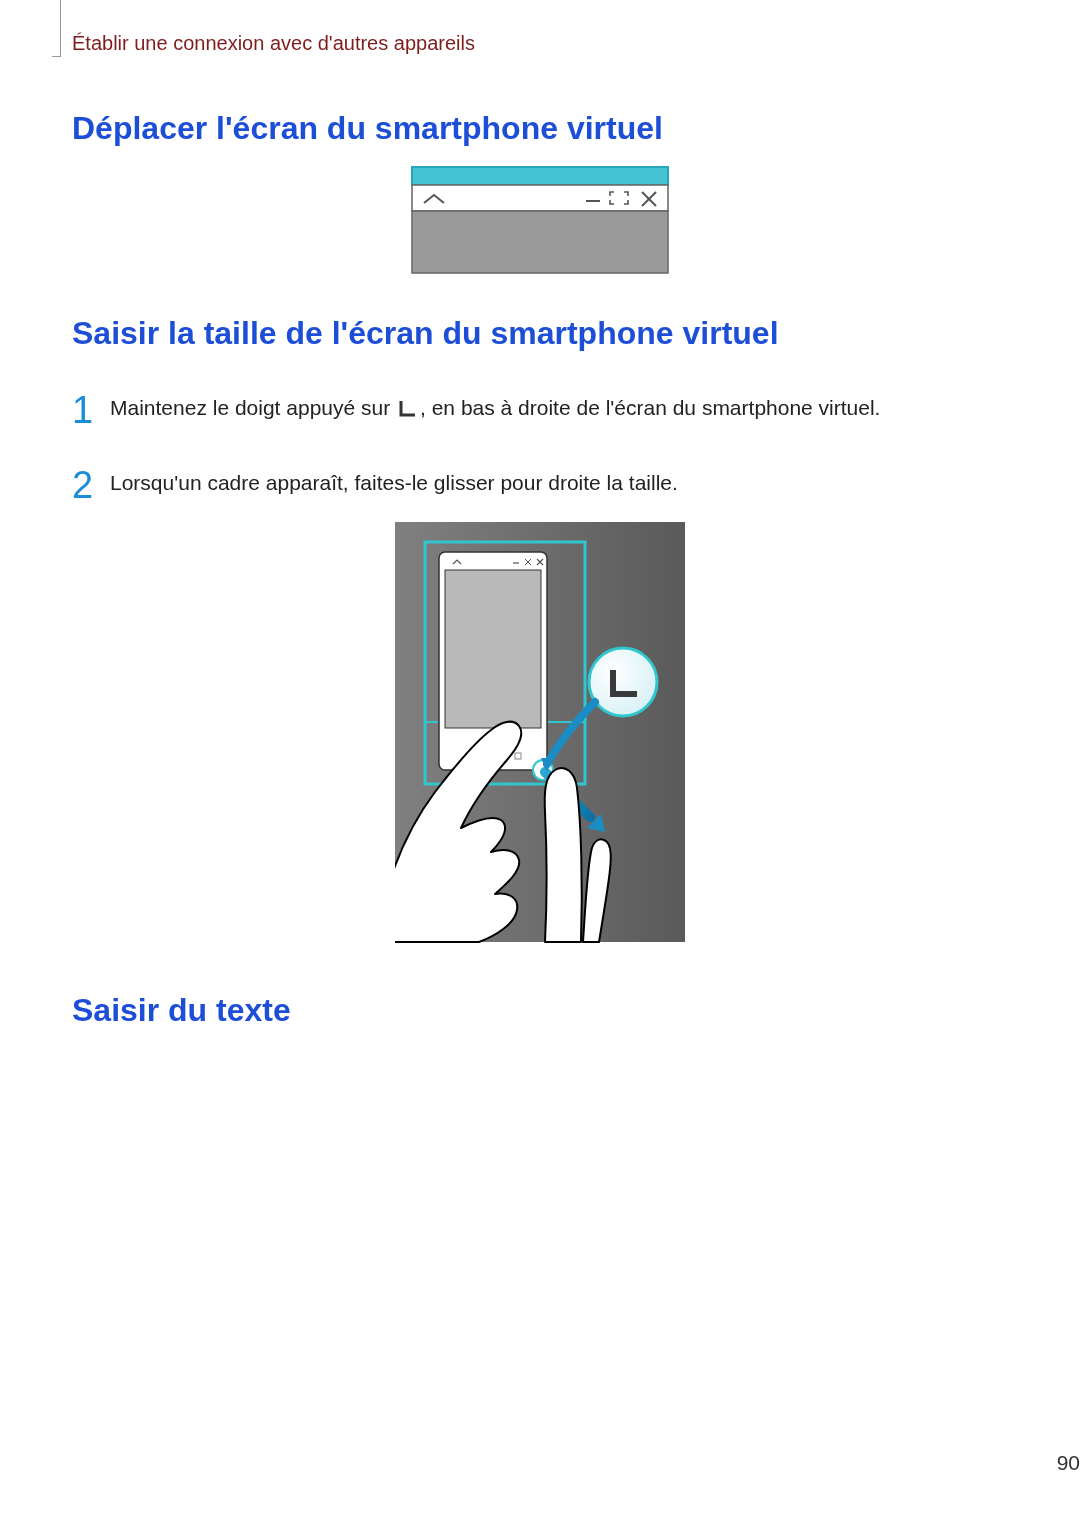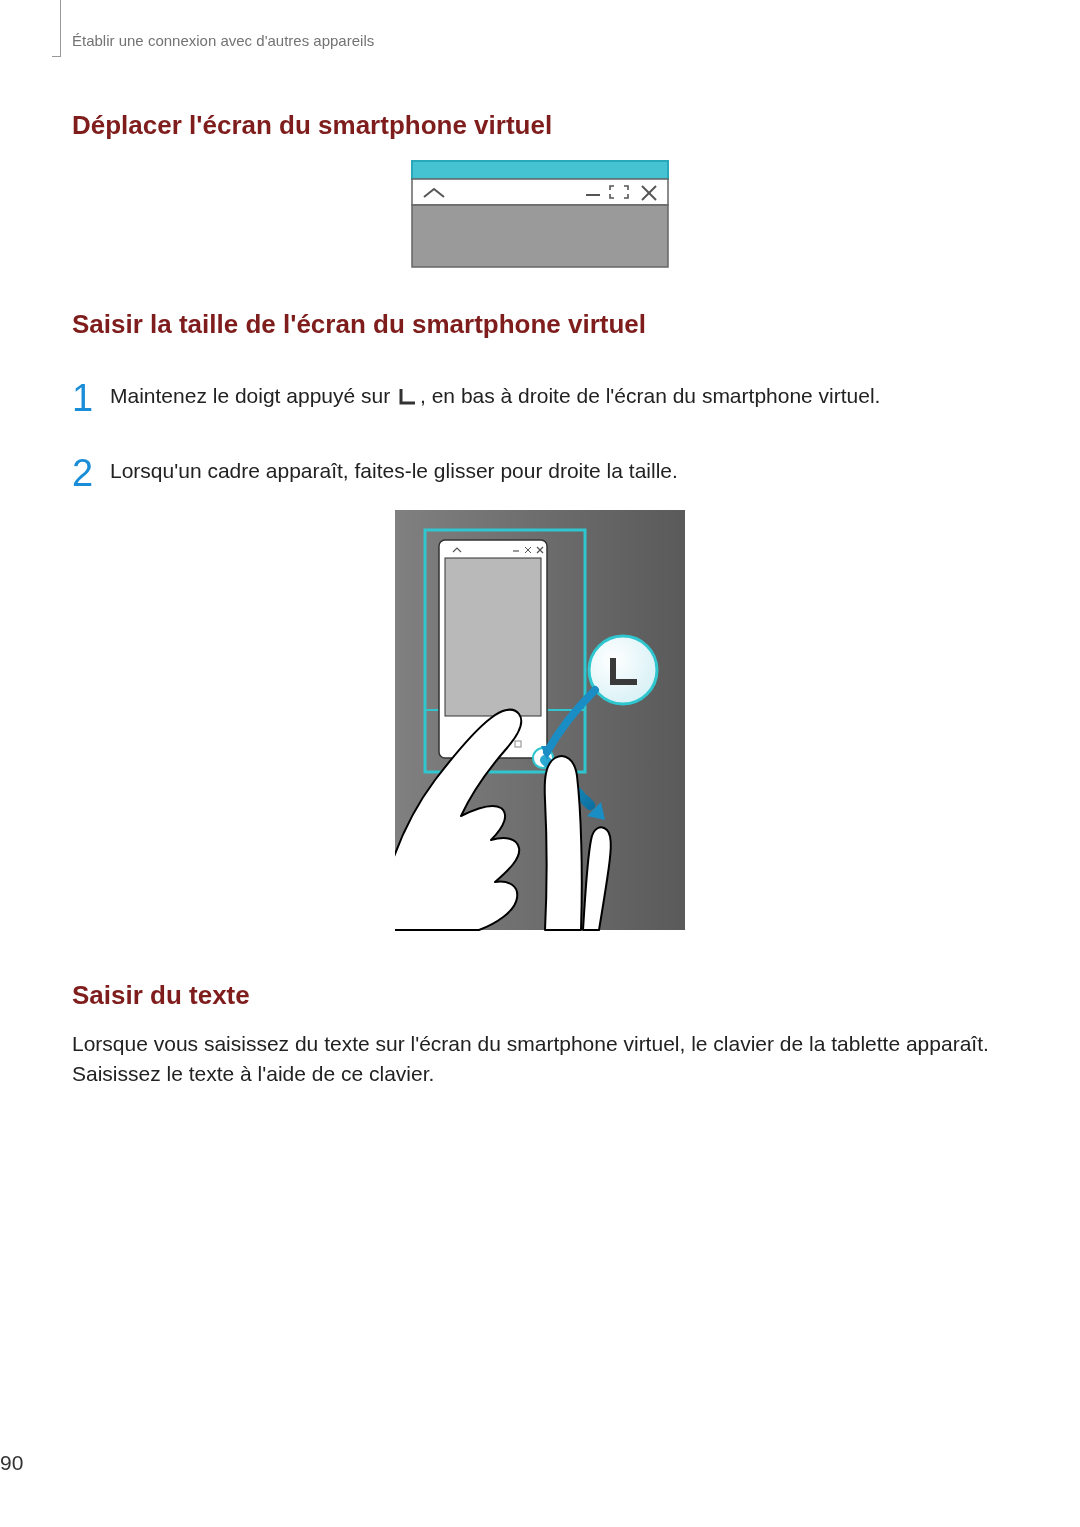--- a/index.html
+++ b/index.html
@@ -19,34 +19,34 @@
     top: 0;
     width: 8px;
     height: 56px;
     border-right: 1.5px solid #999;
     border-bottom: 1.5px solid #999;
   }
   .breadcrumb {
     position: absolute;
     left: 72px;
     top: 32px;
-    font-size: 15px;
-    color: #737373;
+    font-size: 20px;
+    color: #7f1d1d;
   }
   .content {
     position: absolute;
     left: 72px;
     top: 110px;
     width: 936px;
   }
   h2.section {
-    font-size: 26px;
+    font-size: 32px;
     font-weight: 700;
     margin: 0 0 18px 0;
-    color: #7f1d1d;
+    color: #1d4ed8;
   }
   p.body {
     font-size: 21px;
     line-height: 1.45;
     margin: 0 0 24px 0;
     color: #222;
   }
   .fig {
     display: block;
     margin: 0 auto 40px auto;
@@ -79,21 +79,21 @@
   }
   .corner-icon {
     display: inline-block;
     vertical-align: -3px;
     margin: 0 2px;
   }
   .page-number {
     position: absolute;
     bottom: 52px;
     width: 100%;
-    text-align: left;
+    text-align: right;
     font-size: 21px;
     color: #333;
   }
 </style>
 </head>
 <body>
 
 <div class="tab-edge"></div>
 
 <div class="breadcrumb">Établir une connexion avec d'autres appareils</div>
@@ -195,17 +195,16 @@
       <path d="M -20 420 C -10 360 10 310 40 270 C 60 244 80 220 96 208 C 106 200 118 196 124 204 C 130 212 124 224 112 238 C 98 254 78 280 66 306 C 78 300 96 292 106 298 C 114 304 110 316 96 330 C 110 326 122 328 124 338 C 126 348 114 360 100 372 C 114 370 124 376 122 388 C 120 402 100 414 84 420 Z"></path>
     </g>
 
     <g fill="#ffffff" stroke="#000" stroke-width="2" stroke-linejoin="round">
       <path d="M 150 420 C 152 380 152 330 150 290 C 149 270 150 254 160 248 C 170 242 180 250 182 266 C 186 300 188 360 186 420 Z"></path>
       <path d="M 188 420 C 190 390 192 350 196 330 C 198 318 206 314 212 320 C 218 326 216 344 212 370 C 209 390 206 408 204 420 Z"></path>
     </g>
   </svg>
 
   <h2 class="section section-gap">Saisir du texte</h2>
-  <p class="body">Lorsque vous saisissez du texte sur l'écran du smartphone virtuel, le clavier de la tablette apparaît. Saisissez le texte à l'aide de ce clavier.</p>
 
 </div>
 
 <div class="page-number">90</div>
 
 </body></html>

